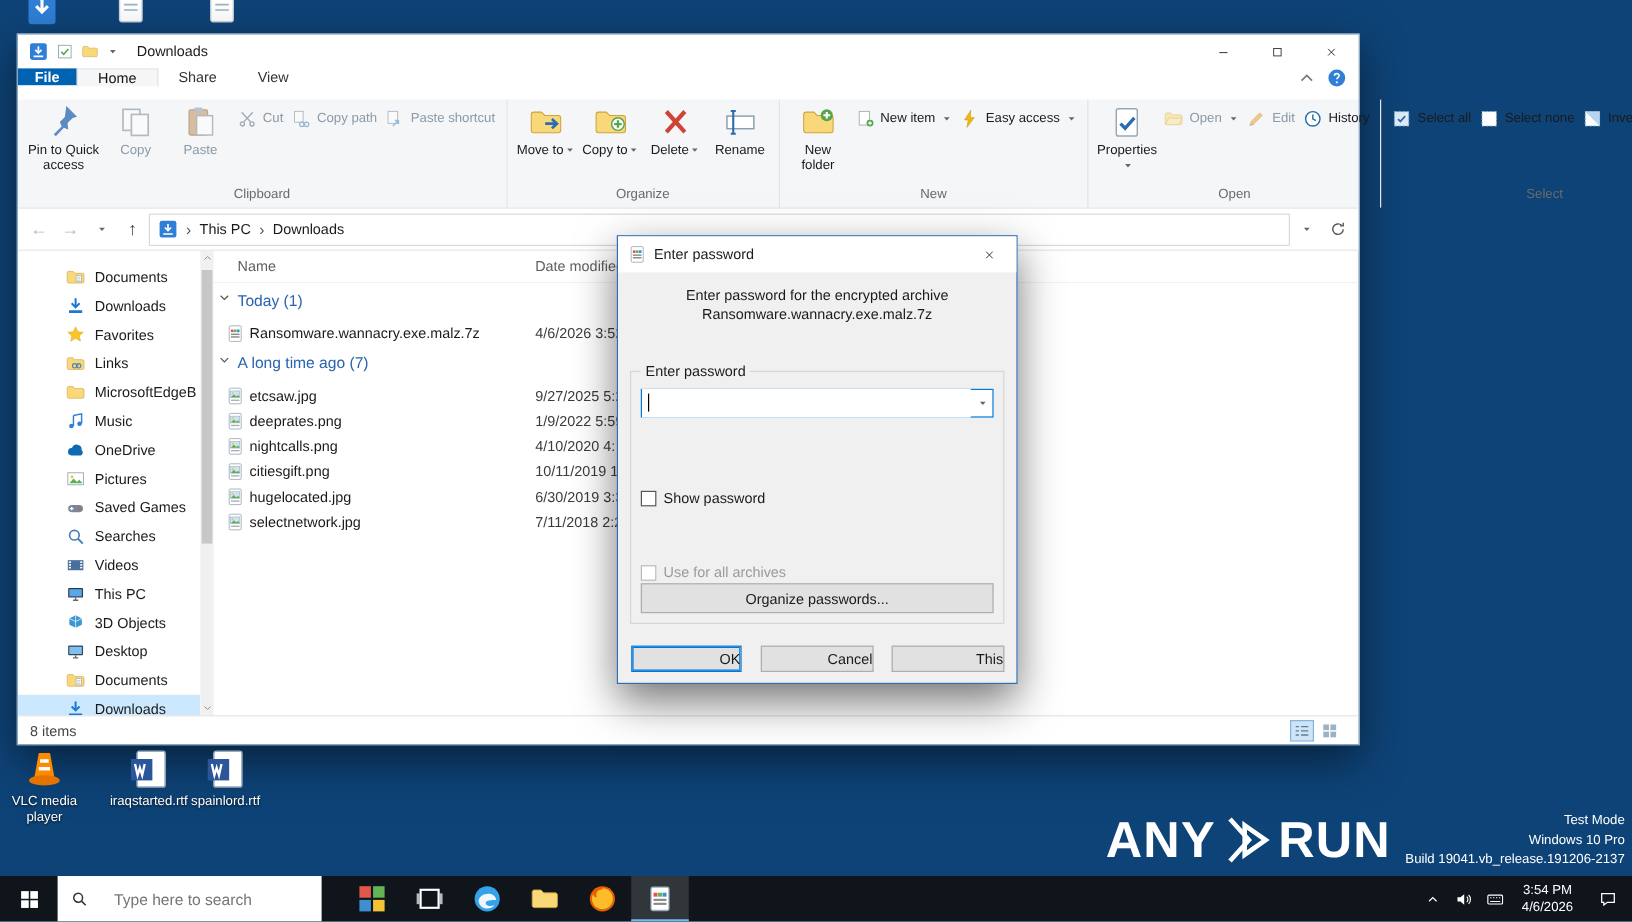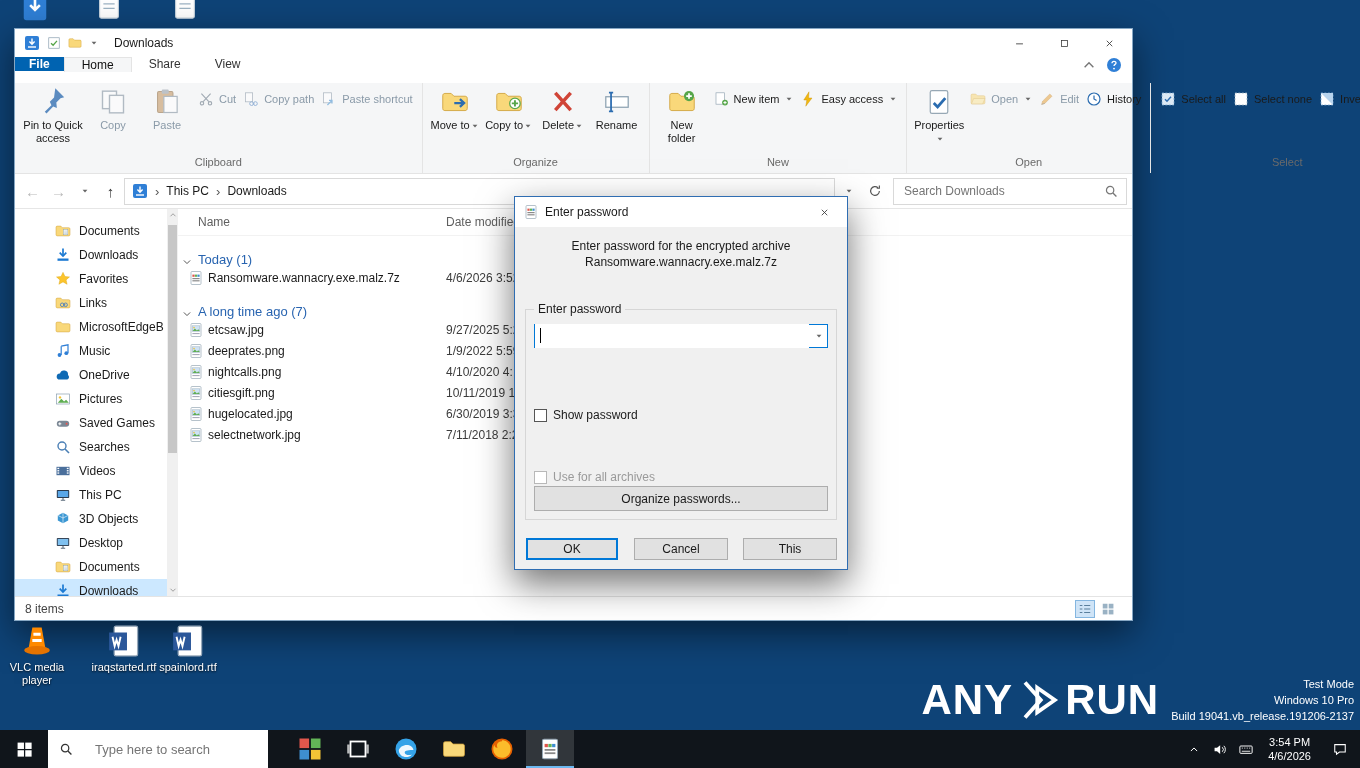--- a/index.html
+++ b/index.html
@@ -57,21 +57,21 @@
   .sidebar{width:152px;padding-top:10px;overflow:hidden}
   .side-item{height:24px;display:flex;align-items:center;gap:8px;padding-left:40px;white-space:nowrap}
   .side-item.sel{background:#cce8ff}
   .sscroll{width:11px;background:#f0f0f0;position:relative}
   .sarrow{position:absolute;left:0;width:11px;height:12px;display:flex;align-items:center;justify-content:center;color:#8a8a8a}
   .sthumb{position:absolute;left:1px;right:1px;top:16px;height:228px;background:#c7c7c7}
 
   .filearea{flex:1;position:relative;overflow:hidden}
   .cols{height:26px;position:relative;color:#5f5f5f;border-bottom:1px solid #f2f2f2}
   .cols span{position:absolute;top:6px}
-  .fgroup{height:24px;display:flex;align-items:flex-end;gap:6px;padding-left:4px;color:#2864b0;font-size:13px;margin-top:7px}
+  .fgroup{height:24px;display:flex;align-items:flex-start;gap:6px;padding-left:4px;color:#2864b0;font-size:13px;margin-top:7px}
   .gchev{width:10px;height:10px;color:#555}
   .frow{height:21px;position:relative;display:flex;align-items:center;padding-left:30px}
   .frow .fic{position:absolute;left:10px;width:16px;height:16px}
   .fname{white-space:nowrap}
   .fdate{position:absolute;left:268px;color:#3c3c3c;white-space:nowrap}
 
   .statusbar{height:23px;border-top:1px solid #e4e4e4;display:flex;align-items:center;color:#444;padding:0 10px}
   .viewbtns{margin-left:auto;display:flex;gap:3px;padding-right:4px}
   .viewbtn{width:20px;height:18px;display:flex;align-items:center;justify-content:center;color:#7a8a98}
   .viewbtn.sel{background:#cfe4f7;box-shadow:inset 0 0 0 1px #84b6e0}
@@ -89,21 +89,21 @@
   .combo input{flex:1;min-width:0;border:none;outline:none;height:100%;padding-left:4px;font-family:inherit;font-size:12px}
   .tcaret{position:absolute;left:5px;top:3px;width:1px;height:15px;background:#000}
   .drop{width:18px;height:100%;display:flex;align-items:center;justify-content:center;color:#555}
   .cbrow{position:absolute;left:8px;display:flex;align-items:center;gap:6px}
   .cb{width:13px;height:13px;background:#fff;border:1px solid #555;box-sizing:border-box}
   .cbrow.disabled{color:#9a9a9a}
   .cbrow.disabled .cb{border-color:#b8b8b8}
   .gbtn{position:absolute;left:8px;right:8px;top:176px;height:23px;background:#e1e1e1;border:1px solid #adadad;
         display:flex;align-items:center;justify-content:center}
   .btn{position:absolute;top:341px;height:22px;background:#e1e1e1;border:1px solid #adadad;box-sizing:border-box;
-       display:flex;align-items:center;justify-content:center}
+       display:flex;align-items:center;justify-content:flex-end}
   .btn.default{border:1px solid #0078d7;box-shadow:inset 0 0 0 1px #0078d7}
 
   
   .dicon{position:absolute;width:72px;text-align:center;color:#fff;font-size:11px;line-height:13px;
          text-shadow:0 1px 2px rgba(0,0,0,.85)}
   .dicon .dic{width:34px;height:34px;margin:0 auto 3px}
 
   
   .wm{position:absolute;right:6px;bottom:44px;display:flex;align-items:flex-end;gap:12px;color:#fff}
   .wmlogo{display:flex;align-items:center;gap:5px;font-size:42px;font-weight:bold;letter-spacing:1px}
@@ -502,29 +502,20 @@
           </svg>
         </span>
       </div>
     <div class="navb on">
         <span class="ic ic14">
           <svg viewBox="0 0 16 16" width="100%" height="100%" xmlns="http://www.w3.org/2000/svg">
             <path d="M13 8a5 5 0 1 1-1.6-3.7M13 1.8v3h-3" fill="none" stroke="#555" stroke-width="1.3"></path>
           </svg>
         </span>
       </div>
-    <div class="searchbox">
-      <input placeholder="Search Downloads" style="">
-      <span class="ic ic14">
-          <svg viewBox="0 0 16 16" width="100%" height="100%" xmlns="http://www.w3.org/2000/svg">
-            <circle cx="7" cy="7" r="4.2" fill="none" stroke="#777" stroke-width="1.4"></circle>
-            <path d="M10.2 10.2l4 4" stroke="#777" stroke-width="1.5"></path>
-          </svg>
-        </span>
-    </div>
   </div>
 
   <div class="main">
     <div class="sidebar" id="sidebar-list">
         <div class="side-item">
           <span class="ic ic16">
             <svg viewBox="0 0 16 16" width="100%" height="100%" xmlns="http://www.w3.org/2000/svg">
               <path d="M1 4.3c0-.7.5-1.2 1.2-1.2h3.6l1.6 1.6h6.4c.7 0 1.2.5 1.2 1.2v5.8c0 .7-.5 1.2-1.2 1.2H2.2c-.7 0-1.2-.5-1.2-1.2z" fill="#f9d87a" stroke="#d0a23c" stroke-width=".5"></path>
               <rect x="8.4" y="6.4" width="4.4" height="5.4" fill="#fff" stroke="#8fa5b5" stroke-width=".5"></rect>
               <path d="M9.2 8h2.8M9.2 9.3h2.8M9.2 10.6h2.8" stroke="#9db3c3" stroke-width=".5"></path>

